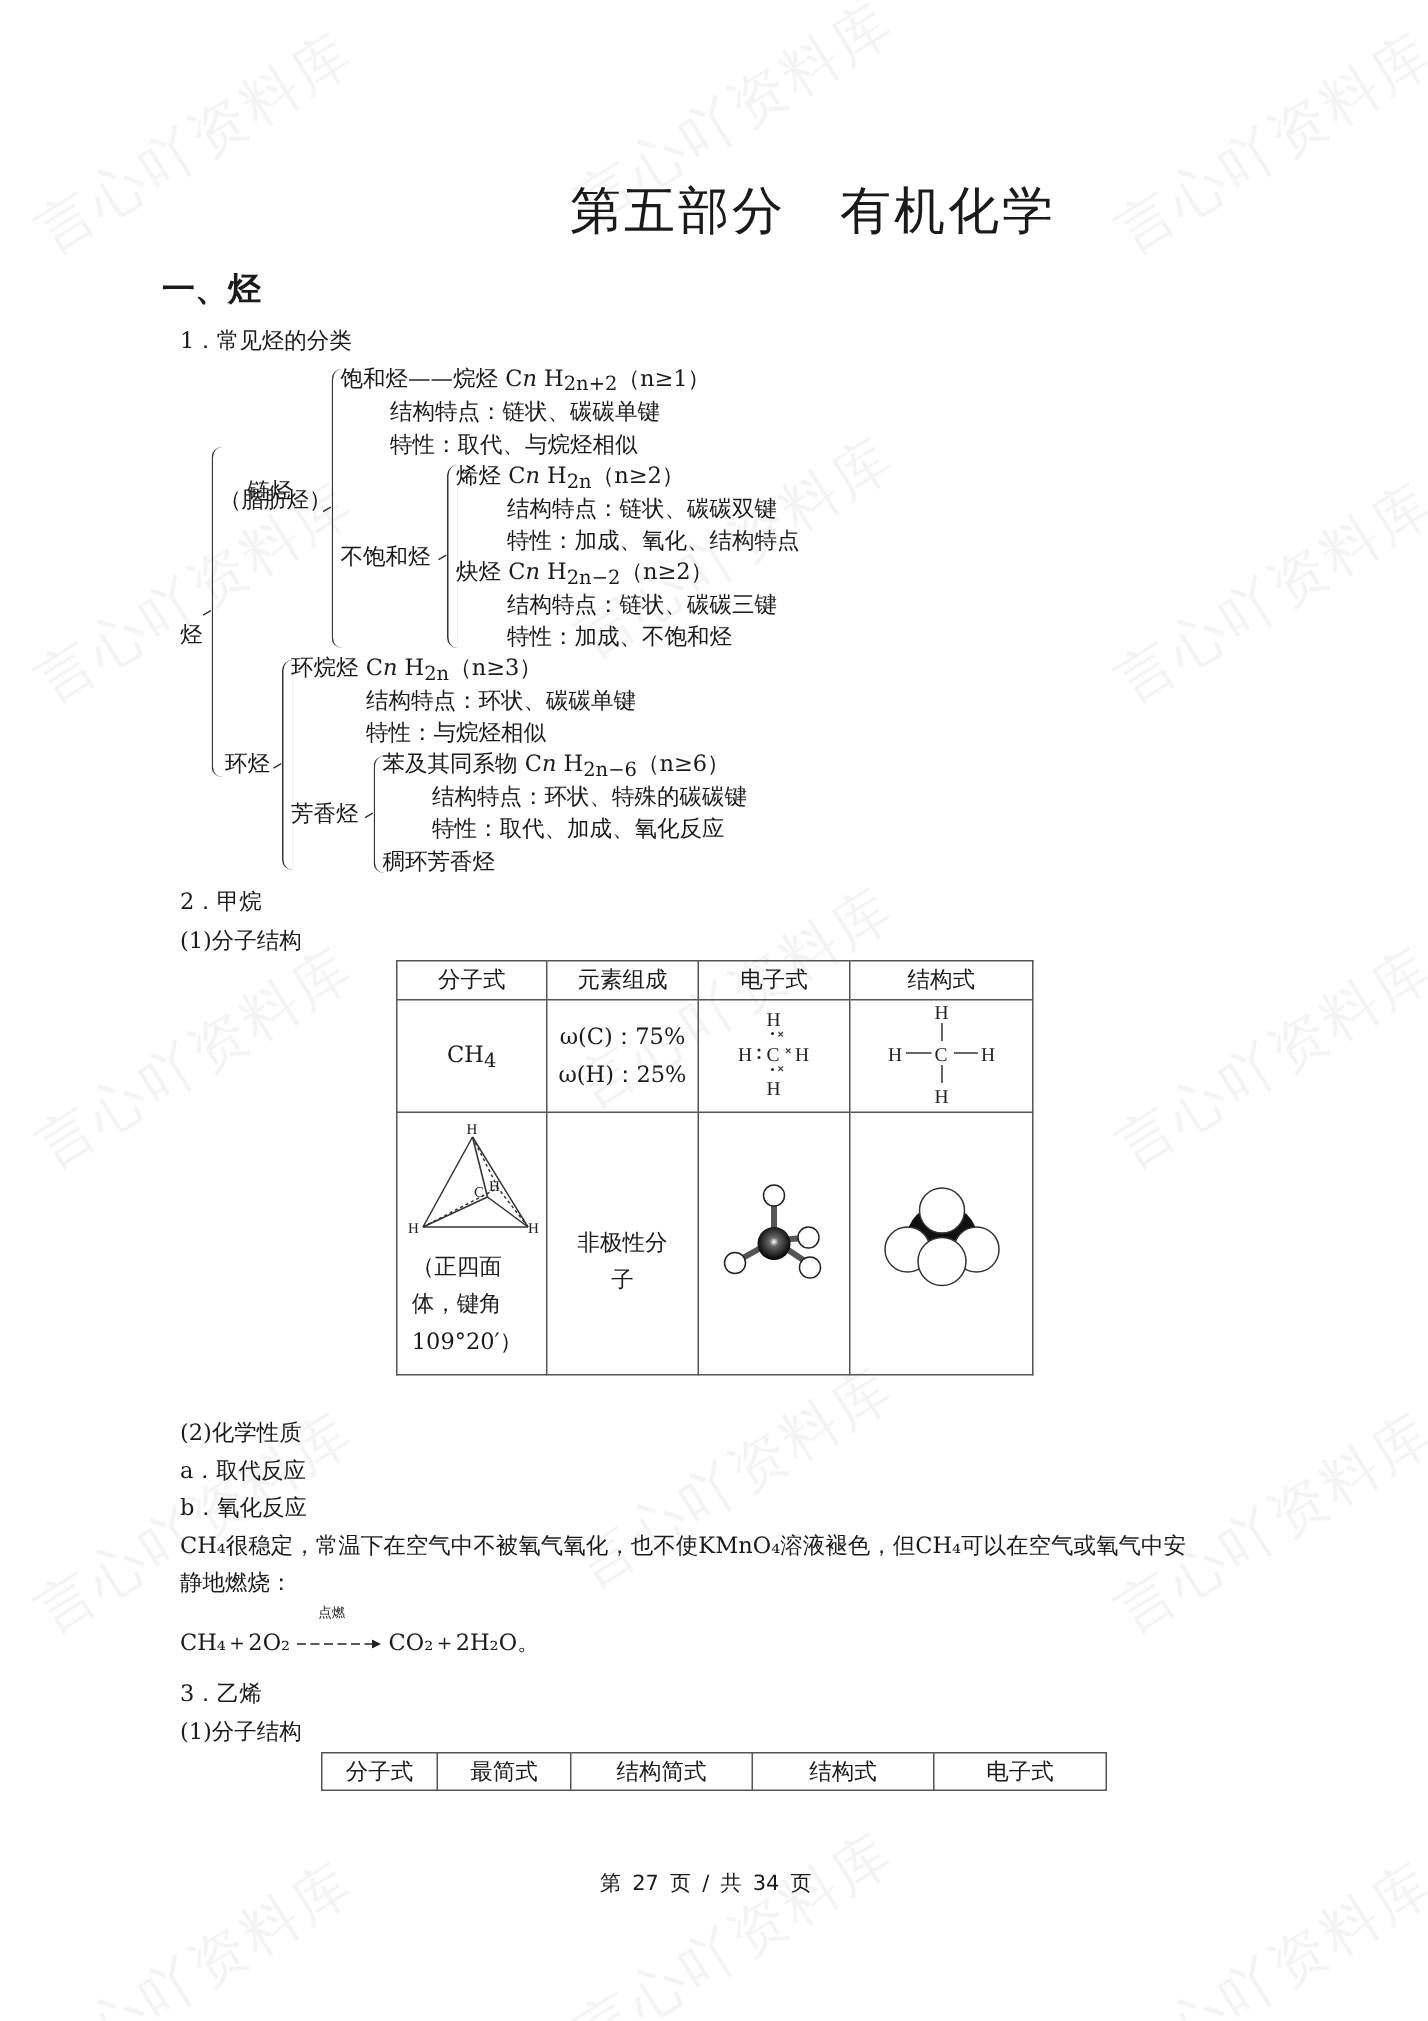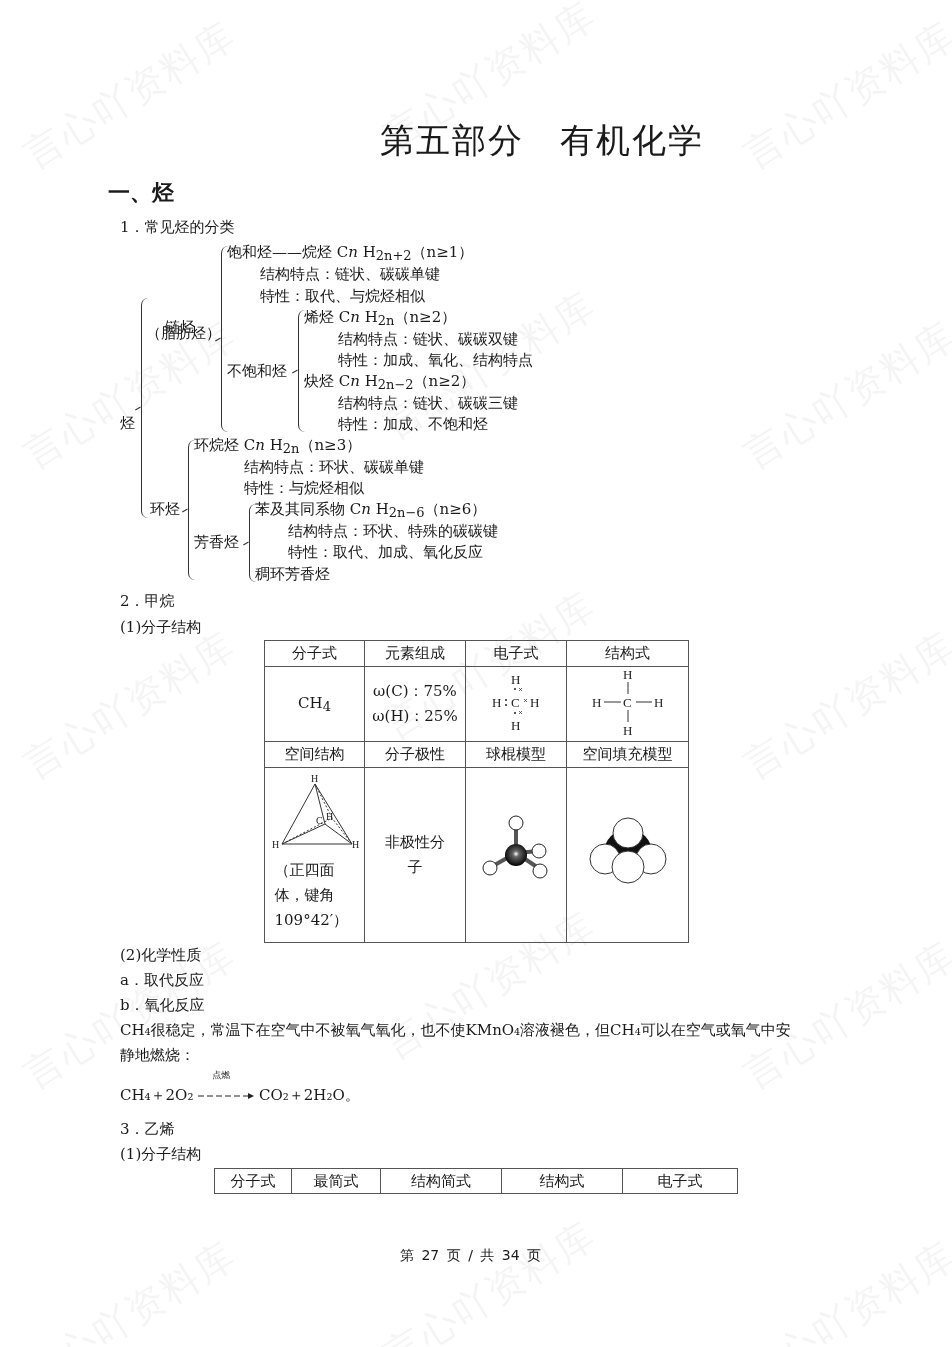--- a/index.html
+++ b/index.html
@@ -138,26 +138,20 @@
         </g>
         <g stroke="#333" stroke-width="1">
           <line x1="40" y1="15" x2="40" y2="27"></line>
           <line x1="40" y1="43" x2="40" y2="55"></line>
           <line x1="16" y1="35" x2="33" y2="35"></line>
           <line x1="48" y1="35" x2="64" y2="35"></line>
         </g>
       </svg>
     </td>
   </tr>
-  <tr style="height:26px;">
-    <td>空间结构</td>
-    <td>分子极性</td>
-    <td>球棍模型</td>
-    <td>空间填充模型</td>
-  </tr>
   <tr style="height:175px;">
     <td style="vertical-align:top;">
       <svg width="90" height="80" viewBox="0 0 90 80" style="margin-top:6px;">
         <g stroke="#333" stroke-width="1" fill="none">
           <line x1="45" y1="10" x2="12" y2="70"></line>
           <line x1="45" y1="10" x2="82" y2="70"></line>
           <line x1="12" y1="70" x2="82" y2="70"></line>
           <line x1="45" y1="10" x2="55" y2="50"></line>
           <line x1="12" y1="70" x2="55" y2="50"></line>
           <line x1="82" y1="70" x2="55" y2="50"></line>
@@ -168,24 +162,24 @@
           </g>
         </g>
         <g font-family="Liberation Serif, serif" font-size="10" fill="#222">
           <text x="41" y="8">H</text>
           <text x="46" y="50">C</text>
           <text x="56" y="46">H</text>
           <text x="2" y="74">H</text>
           <text x="82" y="74">H</text>
         </g>
       </svg>
-      <div style="white-space:normal;width:80px;margin:0 auto;text-align:left;line-height:25px;">（正四面体，键角109°42′）</div>
+      <div style="white-space:normal;width:80px;margin:0 auto;text-align:left;line-height:25px;">（正四面体，键角109°20′）</div>
     </td>
     <td style="vertical-align:top;padding-top:62px;">
-      <div style="white-space:normal;width:70px;margin:0 auto;line-height:25px;">非极性分子</div>
+      <div style="white-space:normal;width:70px;margin:12px auto;line-height:25px;">非极性分子</div>
     </td>
     <td>
       <svg width="80" height="80" viewBox="0 0 80 80">
         <defs>
           <radialGradient id="cg" cx="50%" cy="45%" r="55%">
                 <stop offset="0" stop-color="#fff"></stop>
                 <stop offset="0.25" stop-color="#666"></stop>
                 <stop offset="1" stop-color="#000"></stop>
               </radialGradient>
         </defs>

